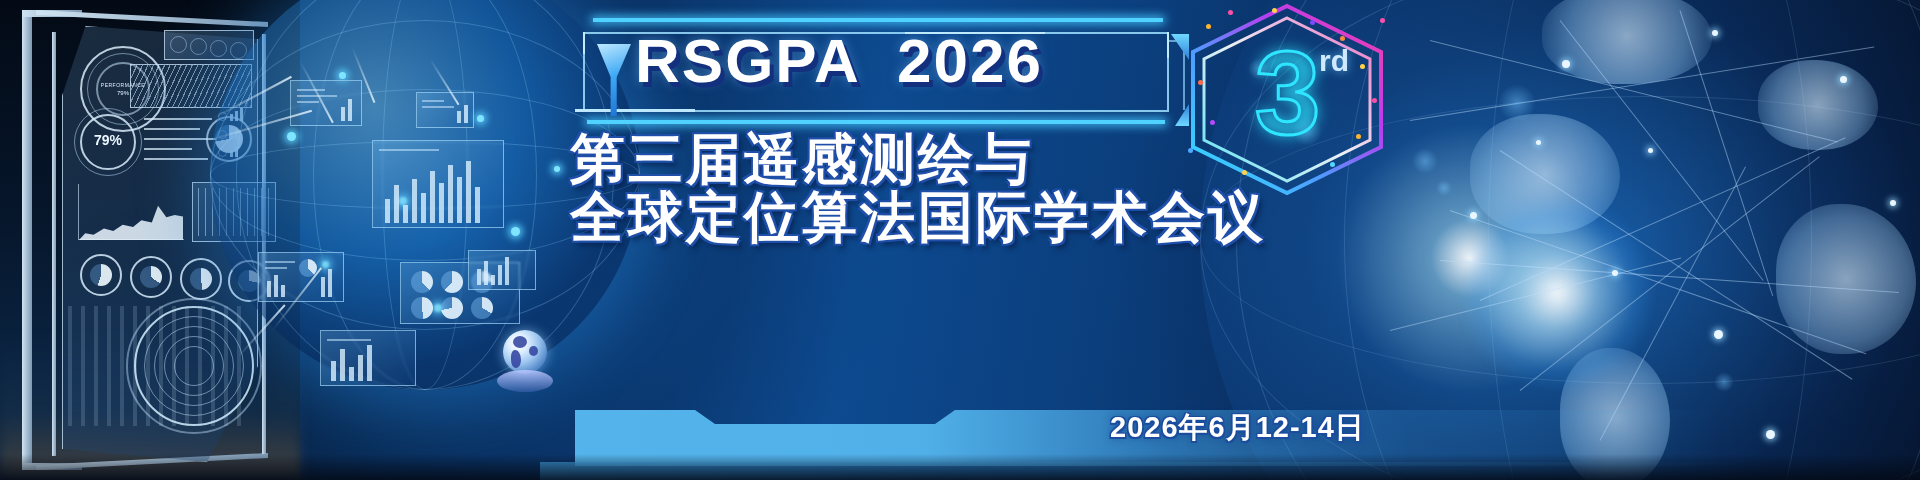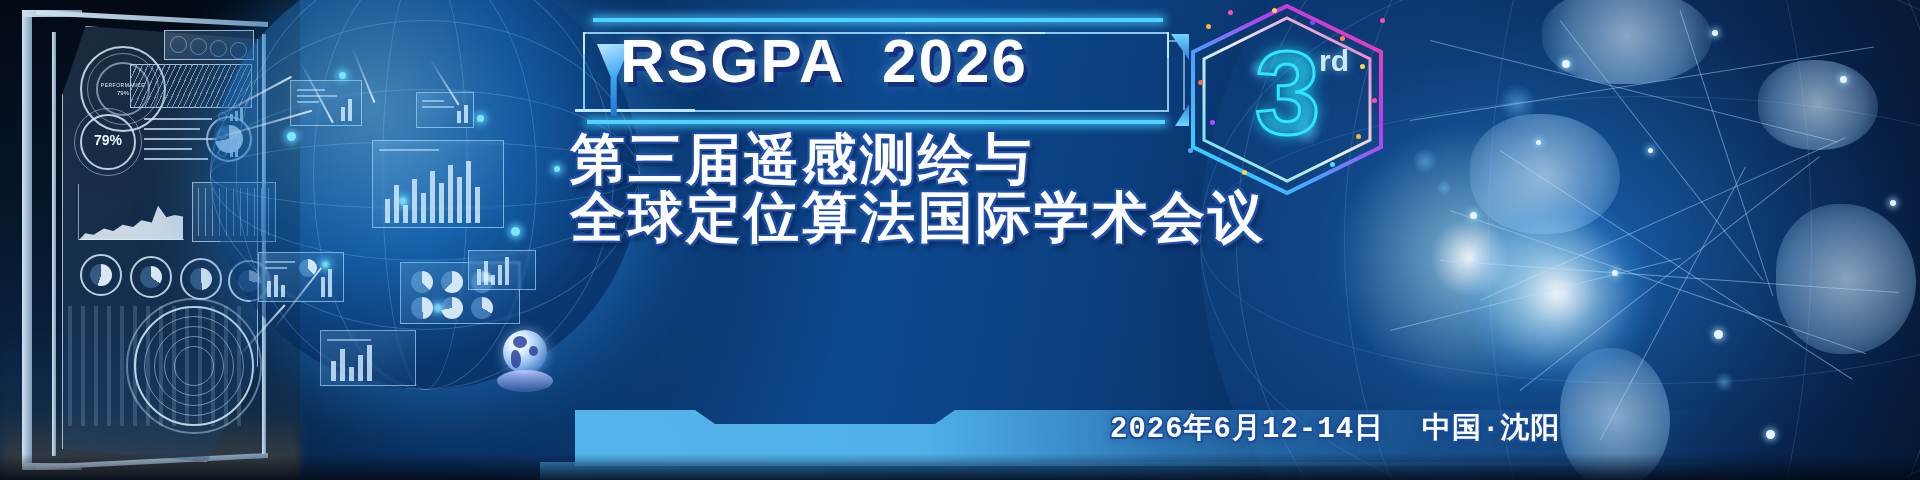--- a/index.html
+++ b/index.html
@@ -155,22 +155,22 @@
   #bottom-bar{
     left:575px;bottom:14px;width:1345px;height:56px;
     background:linear-gradient(90deg, rgba(90,190,245,.92) 0%, rgba(90,190,245,.88) 26%, rgba(70,165,230,.55) 44%, rgba(60,150,220,.22) 62%, rgba(60,150,220,0) 85%);
     clip-path:polygon(0 0, 120px 0, 140px 14px, 360px 14px, 380px 0, 1345px 0, 1345px 56px, 0 56px);
   }
   #bottom-bar2{
     left:540px;bottom:0;width:1380px;height:18px;
     background:linear-gradient(90deg, rgba(70,170,235,.75) 0%, rgba(60,150,220,.35) 50%, rgba(60,150,220,0) 88%);
   }
   #date-loc{
-    position:absolute;left:1110px;bottom:30px;height:44px;display:flex;align-items:center;gap:38px;
-    font-family:Liberation Mono, monospace;
+    position:absolute;left:1110px;bottom:30px;height:44px;display:flex;align-items:center;gap:66px;
+    font-family:Liberation Sans, sans-serif;
     font-size:29px;font-weight:bold;color:#ffffff;letter-spacing:1px;
     text-shadow:-1.5px -1.5px 0 #1b4c9e, 1.5px -1.5px 0 #1b4c9e, -1.5px 1.5px 0 #1b4c9e, 1.5px 1.5px 0 #1b4c9e, 0 0 8px rgba(15,60,140,.9);
     white-space:pre;
   }
   
   #bottom-strip{left:0;bottom:0;width:1920px;height:26px;background:linear-gradient(180deg,rgba(4,14,30,0),rgba(3,10,22,.85));}
 </style>
 </head>
 <body>
 
@@ -408,21 +408,21 @@
     <div class="tick" style="left:8px;top:14px;width:2px;height:22px;"></div>
     <div class="tick" style="left:330px;top:14px;width:140px;height:2px;"></div>
     <div class="tick" style="right:6px;top:14px;width:2px;height:26px;"></div>
     <div class="tick" style="right:-10px;top:22px;width:2px;height:70px;background:rgba(150,215,255,.65);"></div>
     <div class="tick" style="right:-10px;top:22px;width:16px;height:2px;background:rgba(150,215,255,.65);"></div>
     <div class="tick" style="left:0;bottom:16px;width:120px;height:3px;background:#bde8ff;"></div>
     <div class="abs" style="right:-14px;top:16px;width:18px;height:26px;background:linear-gradient(180deg,#6fd8ff,#2d7fd8);clip-path:polygon(0 0,100% 0,100% 100%);box-shadow:0 0 10px rgba(80,200,255,.9);"></div>
     <div class="abs" style="right:-14px;bottom:2px;width:14px;height:22px;background:linear-gradient(0deg,#6fd8ff,#2d7fd8);clip-path:polygon(0 100%,100% 0,100% 100%);box-shadow:0 0 10px rgba(80,200,255,.9);"></div>
   </div>
   <div class="abs" id="title-chevron" style="left:597px;top:44px;"></div>
-  <div id="title-text" style="left:620px;top:20px;">RSGPA  2026</div>
+  <div id="title-text" style="left:635px;top:20px;">RSGPA  2026</div>
 
   <div class="abs" id="hex-badge">
     <svg class="hexring" viewBox="0 0 215 195" xmlns="http://www.w3.org/2000/svg" aria-hidden="true">
       <defs>
         <linearGradient id="hexgrad1" x1="0" y1="1" x2="1" y2="0">
           <stop offset="0%" stop-color="#2ee6ff"></stop>
           <stop offset="38%" stop-color="#4f9bff"></stop>
           <stop offset="68%" stop-color="#b93cf0"></stop>
           <stop offset="100%" stop-color="#ff3fa0"></stop>
         </linearGradient>
@@ -465,17 +465,16 @@
     <div class="land" style="left:32px;top:16px;width:9px;height:10px;"></div>
     <div class="base"></div>
   </div>
   <div id="org">
   </div>
 
   <div class="abs" id="bottom-bar"></div>
   <div class="abs" id="bottom-bar2"></div>
   <div id="date-loc">
     <span>2026年6月12-14日</span>
-    <span>中国·沈阳</span>
   </div>
   <div class="abs" id="bottom-strip"></div>
 
 </div>
 
 </body></html>

